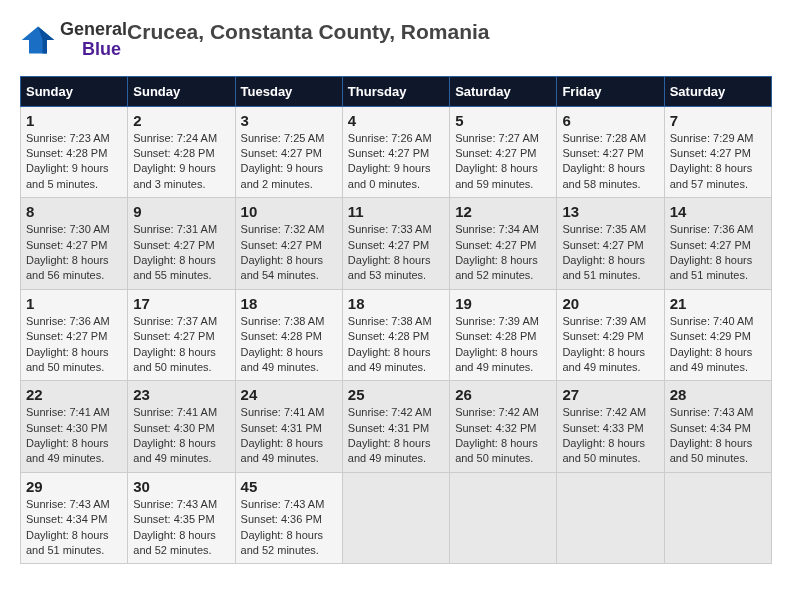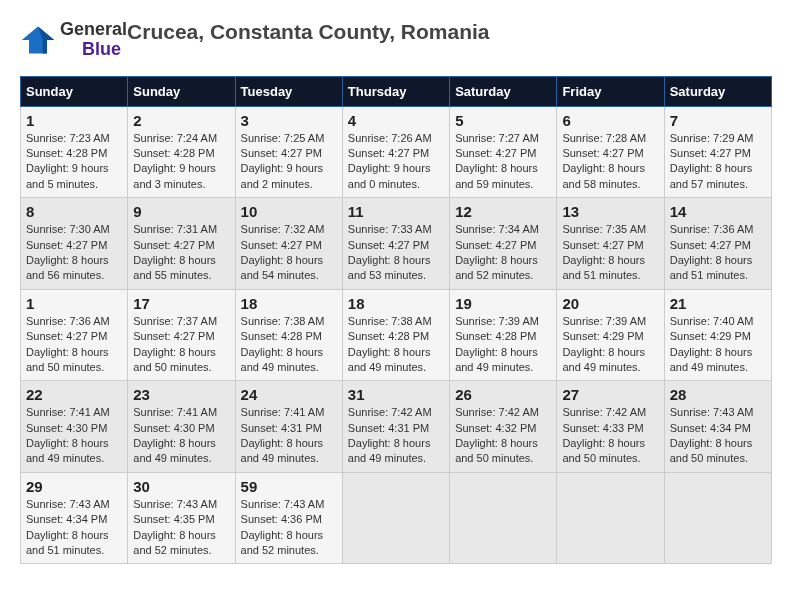--- a/index.html
+++ b/index.html
@@ -220,21 +220,21 @@
         </td>
         <td>
           <span class="day-number">23</span>
           <div class="day-info">Sunrise: 7:41 AM<br>Sunset: 4:30 PM<br>Daylight: 8 hours and 49 minutes.</div>
         </td>
         <td>
           <span class="day-number">24</span>
           <div class="day-info">Sunrise: 7:41 AM<br>Sunset: 4:31 PM<br>Daylight: 8 hours and 49 minutes.</div>
         </td>
         <td>
-          <span class="day-number">31</span>
+          <span class="day-number">25</span>
           <div class="day-info">Sunrise: 7:42 AM<br>Sunset: 4:31 PM<br>Daylight: 8 hours and 49 minutes.</div>
         </td>
         <td>
           <span class="day-number">26</span>
           <div class="day-info">Sunrise: 7:42 AM<br>Sunset: 4:32 PM<br>Daylight: 8 hours and 50 minutes.</div>
         </td>
         <td>
           <span class="day-number">27</span>
           <div class="day-info">Sunrise: 7:42 AM<br>Sunset: 4:33 PM<br>Daylight: 8 hours and 50 minutes.</div>
         </td>
@@ -246,21 +246,21 @@
       <tr>
         <td>
           <span class="day-number">29</span>
           <div class="day-info">Sunrise: 7:43 AM<br>Sunset: 4:34 PM<br>Daylight: 8 hours and 51 minutes.</div>
         </td>
         <td>
           <span class="day-number">30</span>
           <div class="day-info">Sunrise: 7:43 AM<br>Sunset: 4:35 PM<br>Daylight: 8 hours and 52 minutes.</div>
         </td>
         <td>
-          <span class="day-number">59</span>
+          <span class="day-number">45</span>
           <div class="day-info">Sunrise: 7:43 AM<br>Sunset: 4:36 PM<br>Daylight: 8 hours and 52 minutes.</div>
         </td>
         <td class="empty-cell"></td>
         <td class="empty-cell"></td>
         <td class="empty-cell"></td>
         <td class="empty-cell"></td>
       </tr>
     </tbody>
 </table>
 

